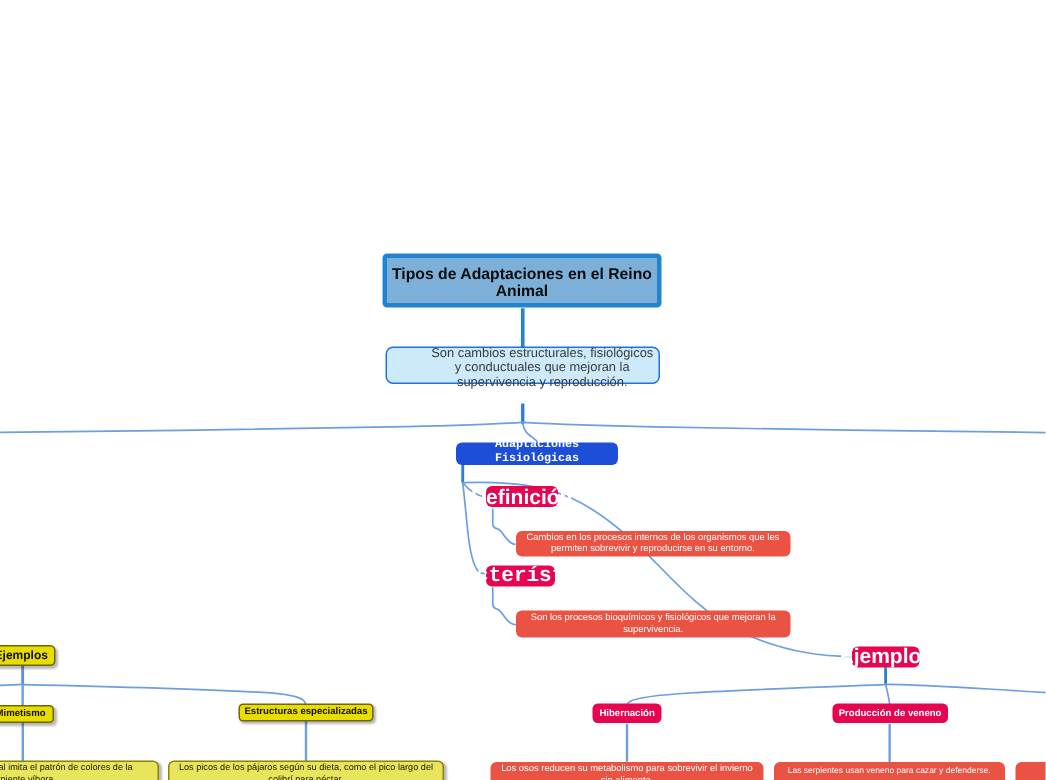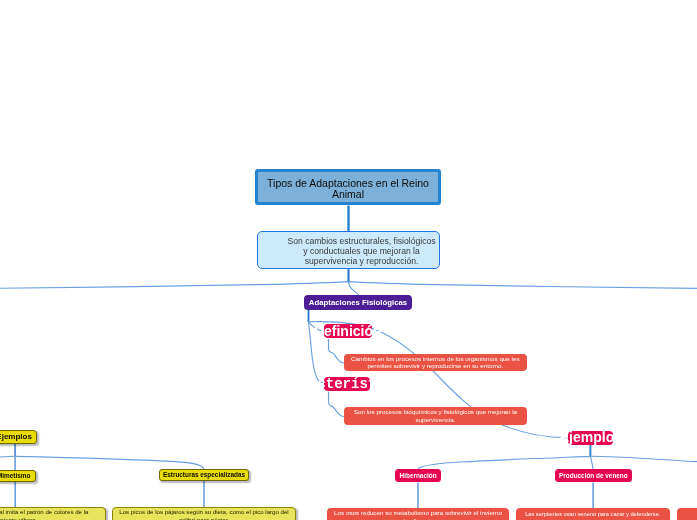--- a/index.html
+++ b/index.html
@@ -7,28 +7,28 @@
   body{width:697px;height:520px;overflow:hidden;
        font-family:"Liberation Sans",sans-serif;
        -webkit-font-smoothing:antialiased;}
   #canvas{position:absolute;left:0;top:0;width:697px;height:520px;overflow:hidden;background:#fff;}
   svg#links{position:absolute;left:0;top:0;width:697px;height:520px;}
   .node{position:absolute;box-sizing:border-box;display:flex;align-items:center;
         justify-content:center;text-align:center;}
 
   
   .n-root{background:#7cb0d8;border:3px solid #2383ce;border-radius:3px;
-          color:#0c0c0c;font-weight:normal;font-size:10.5px;line-height:11px;
+          color:#0c0c0c;font-weight:bold;font-size:10.5px;line-height:11px;
           padding:4px 1px 0;}
   
   .n-desc{background:#cdeafb;border:1.8px solid #1f72e0;border-radius:5px;
           color:#3a3a3a;font-size:8.6px;line-height:9.55px;padding:5.5px 2px 2px;}
   
-  .n-l2{background:#4c1d95;border-radius:4px;color:#ffffff;font-weight:bold;
-        font-size:7.8px;line-height:9px;padding:0;}
+  .n-l2{background:#1d4ed8;border-radius:4px;color:#ffffff;font-weight:bold;
+        font-size:7.8px;line-height:9px;padding:0;font-family:Liberation Mono, monospace;}
   
   .n-l3{background:#e60551;border-radius:4px;color:#ffffff;font-weight:bold;
         font-size:14px;line-height:9px;padding:0;}
   
   .n-l4{background:#e60551;border-radius:3.5px;color:#ffffff;font-weight:bold;
         font-size:6.4px;line-height:8px;padding:0;}
   
   .n-leaf{background:#ea5243;border-radius:4px;color:#ffffff;font-size:6.25px;
           line-height:7.8px;padding:0 3px;}
   .n-leaf2{background:#ea5243;border-radius:4px;color:#ffffff;font-size:6.25px;
@@ -74,21 +74,21 @@
       <path d="M15.1,456.4 C 60,457.4 130,459.2 175,461.6 C 192,462.6 200,464.6 202.4,467 C 203.2,467.8 203.6,468.4 203.7,469.2" stroke="#6b9fe0" stroke-width="1.15" fill="none"></path>
       <path d="M15.1,456.2 L15.1,470" stroke="#6b9fe0" stroke-width="1.6" fill="none"></path>
       <path d="M15.2,481.2 L15.2,507.3" stroke="#6b9fe0" stroke-width="1.6" fill="none"></path>
       <path d="M204,480.2 L204,507.3" stroke="#6b9fe0" stroke-width="1.6" fill="none"></path>
     </svg>
 
   <div class="node n-root" style="left:255px;top:169px;width:186px;height:36px;">
     <span>Tipos de Adaptaciones en el Reino Animal</span>
   </div>
 
-  <div class="node n-desc" style="left:257px;top:231px;width:183px;height:38px;padding-left:28px;">
+  <div class="node n-desc" style="left:257px;top:231px;width:183px;height:25px;padding-left:28px;">
     <span>Son cambios estructurales, fisiológicos y conductuales que mejoran la supervivencia y reproducción.</span>
   </div>
 
   <div class="node n-l2" style="left:304px;top:294.5px;width:108px;height:15.5px;">
     <span>Adaptaciones Fisiológicas</span>
   </div>
 
   <div class="node n-l3" style="left:324px;top:324px;width:47.5px;height:14px;">
     <span>Definición</span>
   </div>

